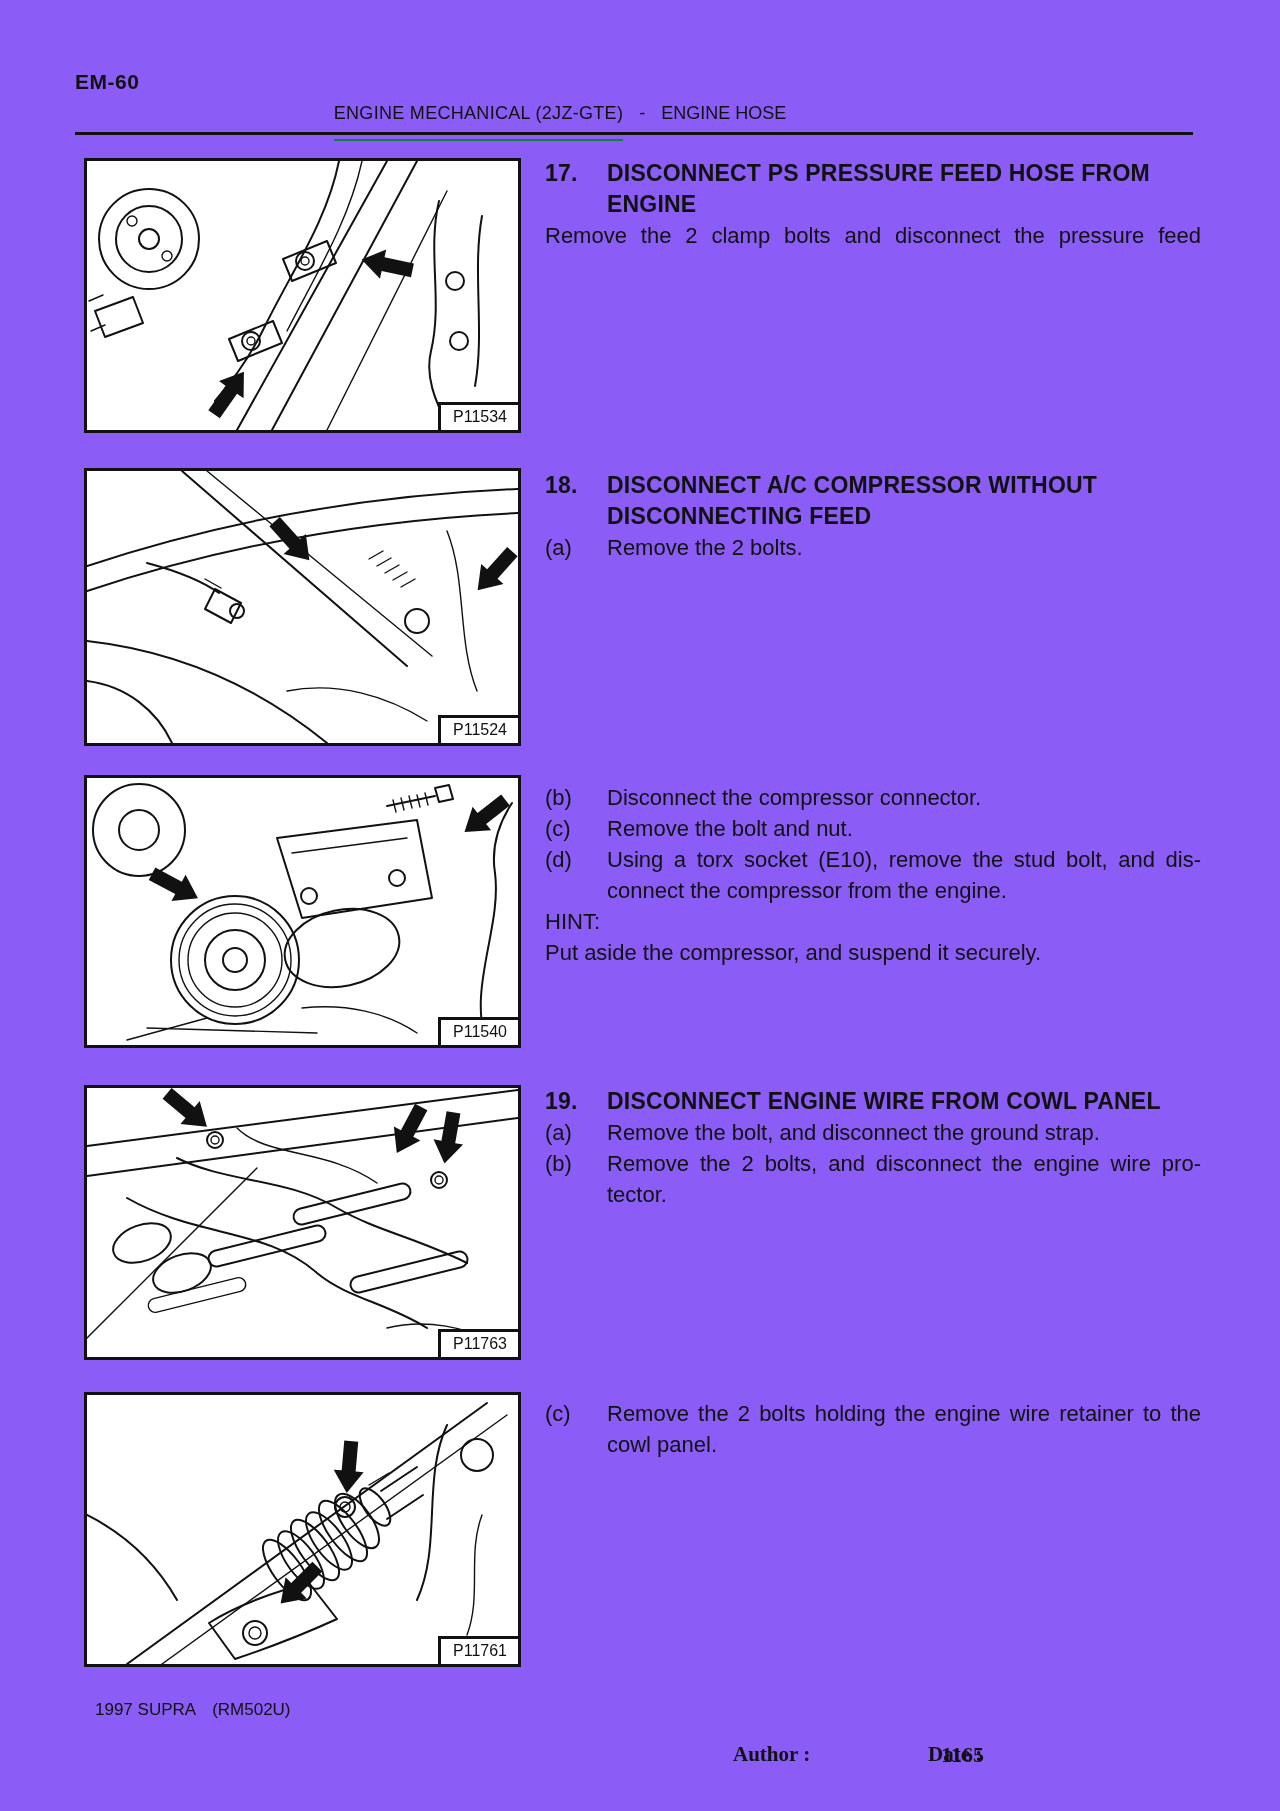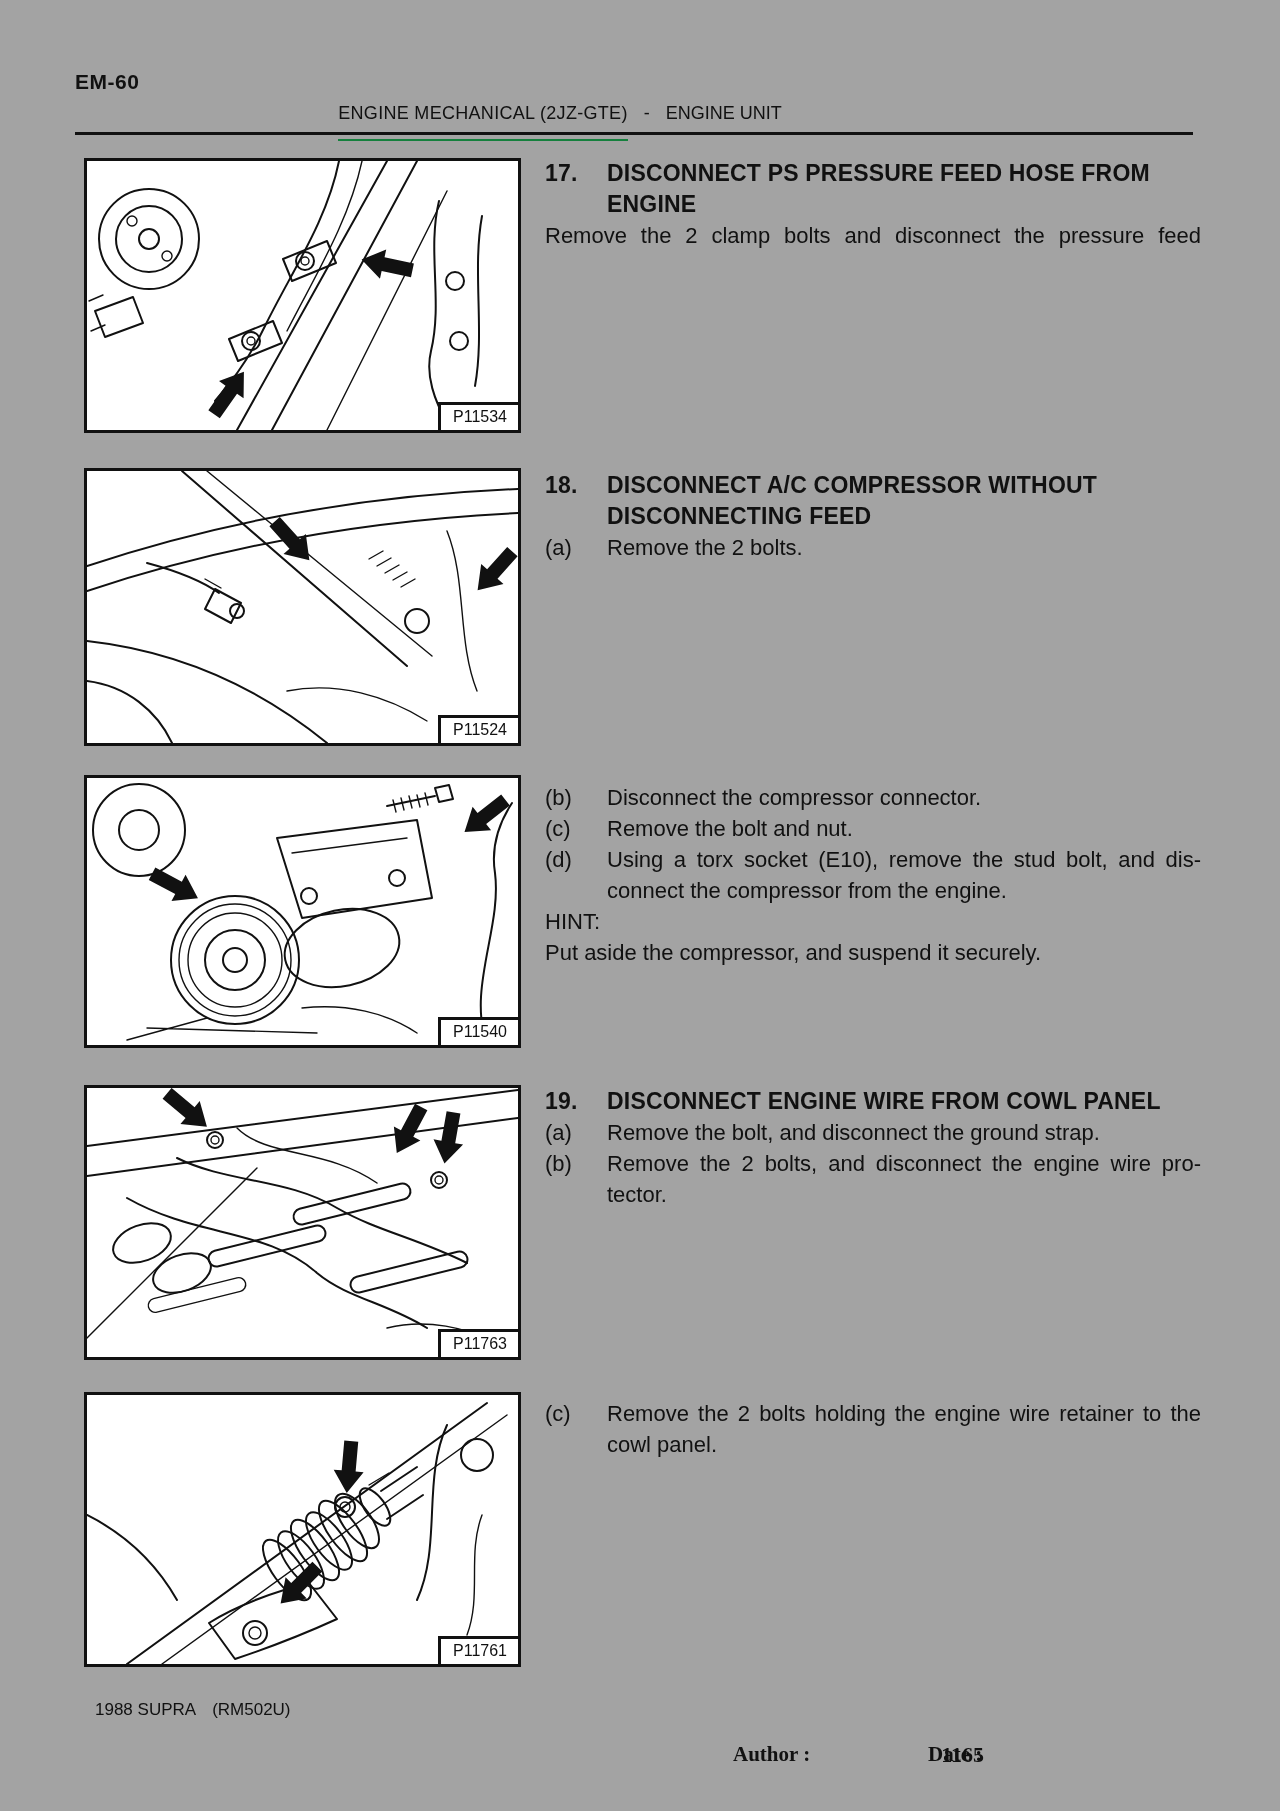--- a/index.html
+++ b/index.html
@@ -1,18 +1,18 @@
 <!DOCTYPE html>
 <html><head>
 <meta charset="utf-8">
 <style>
   html,body { margin:0; padding:0; background:#e8e8e8; }
   .page {
     position:relative; width:1280px; height:1811px; margin:0 auto;
-    background:#a3a3a3; color:#111;
+    background:#8b5cf6; color:#111;
     font-family:"Liberation Sans", sans-serif;
     overflow:hidden;
   }
   
   .em { position:absolute; left:75px; top:70px; font-size:21px; font-weight:bold; letter-spacing:.5px; }
   .hdr { position:absolute; left:75px; top:103px; width:970px; text-align:center; font-size:18px; white-space:nowrap; }
   .hdr .hb { font-weight:normal; letter-spacing:.3px; border-bottom:2px solid #15803d; padding-bottom:16px; }
   .hdr .hs { margin:0 16px; }
   .rule { position:absolute; left:75px; top:132px; width:1118px; height:3px; background:#111; }
   
@@ -42,21 +42,21 @@
   .fdate { position:absolute; left:928px; }
   .fpage { position:absolute; right:87px; font-size:22px; }
 </style>
 </head>
 <body>
 
 <div class="page">
 
   <div class="em">EM-60</div>
   <div class="hdr">
-    <span class="hb">ENGINE MECHANICAL (2JZ-GTE)</span><span class="hs">-</span><span>ENGINE UNIT</span>
+    <span class="hb">ENGINE MECHANICAL (2JZ-GTE)</span><span class="hs">-</span><span>ENGINE HOSE</span>
   </div>
   <div class="rule"></div>
 
   <div class="fig" style="top:158px;height:275px">
     <svg viewBox="0 0 431 269">
       <circle class="s" cx="62" cy="78" r="50"></circle>
         <circle class="s" cx="62" cy="78" r="33"></circle>
         <circle class="s" cx="62" cy="78" r="10"></circle>
       <circle class="s1" cx="45" cy="60" r="5"></circle>
         <circle class="s1" cx="80" cy="95" r="5"></circle>
@@ -257,21 +257,21 @@
       <div class="lbl">(c)</div>
       <div class="txt jl">Remove the 2 bolts holding the engine wire retainer to the</div>
     </div>
     <div class="row">
       <div class="lbl"></div>
       <div class="txt">cowl panel.</div>
     </div>
   </div>
 
   <div class="fmodel">
-    <span>1988 SUPRA</span><span>(RM502U)</span>
+    <span>1997 SUPRA</span><span>(RM502U)</span>
   </div>
   <div class="frow">
     <span class="fauthor">Author :</span>
     <span class="fdate">Date :</span>
     <span class="fpage">1165</span>
   </div>
 
 </div>
 
 </body></html>

